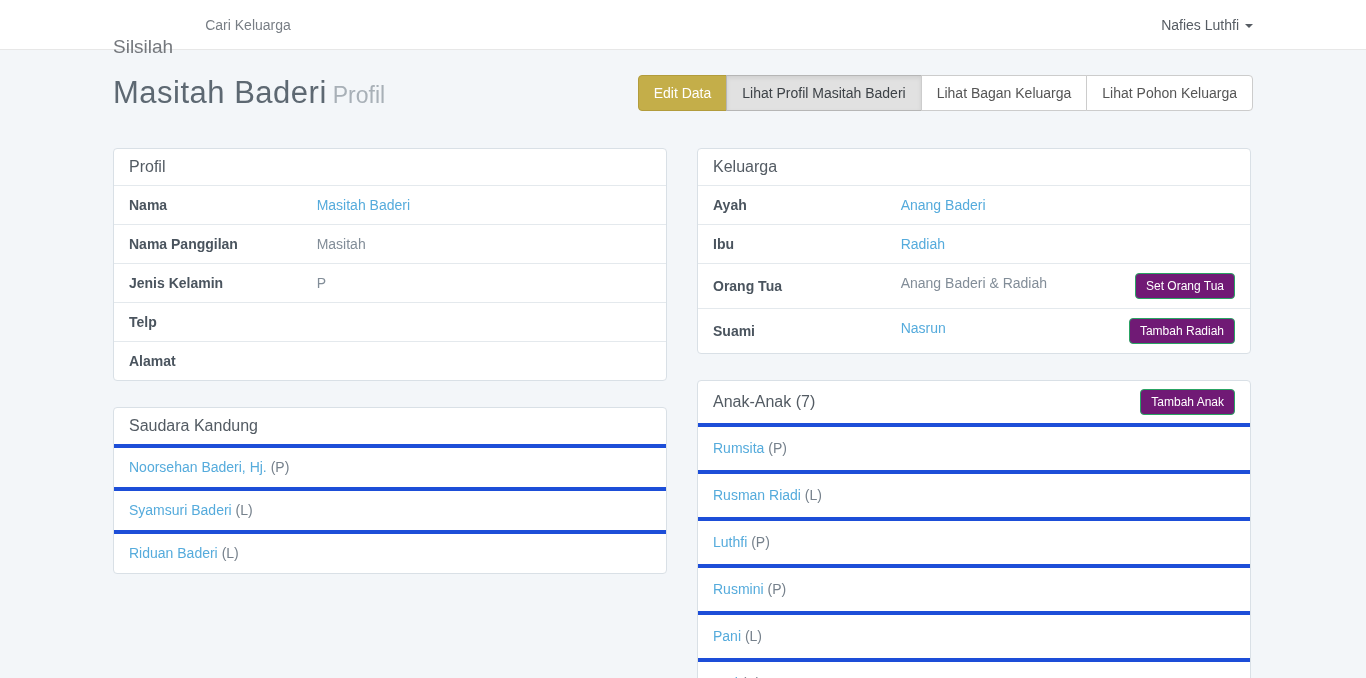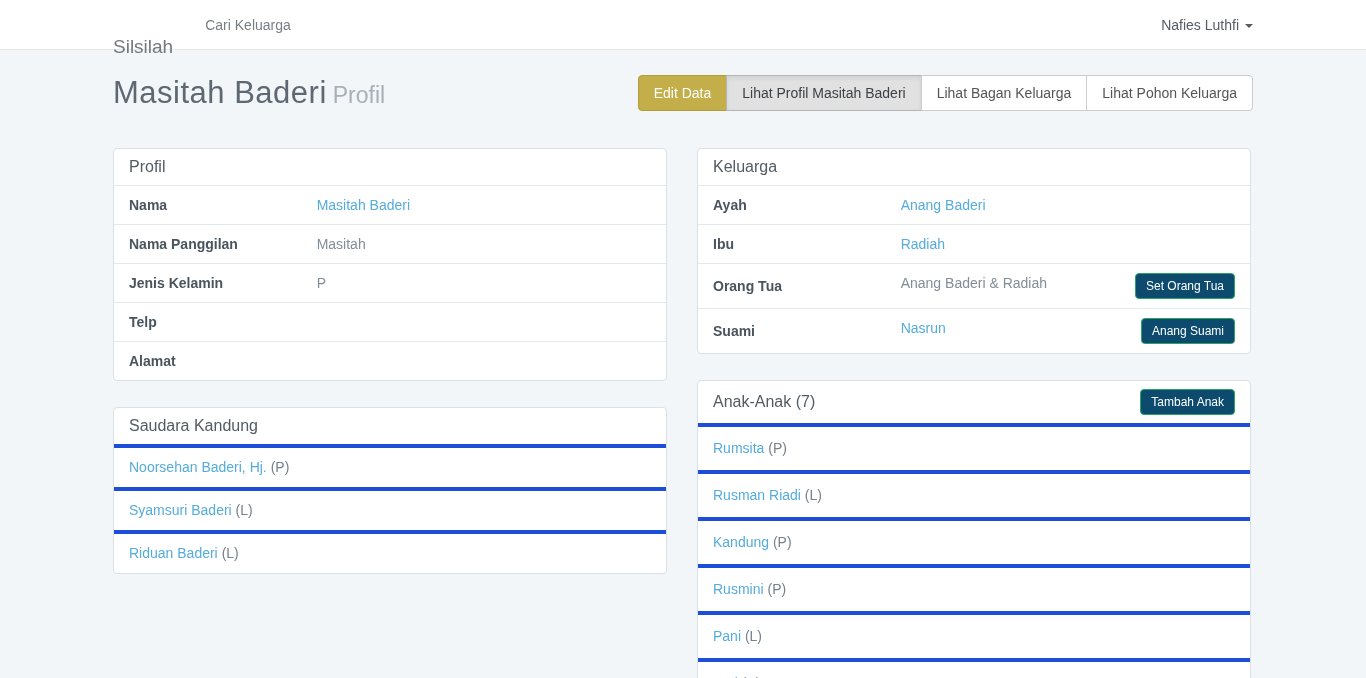--- a/index.html
+++ b/index.html
@@ -104,21 +104,21 @@
   ul.people { list-style: none; }
   ul.people li {
     border-top: 4px solid #1d4ed8;
     padding: 9px 15px;
     font-size: 14px; line-height: 21px;
     color: #76818c;
   }
   ul.people.anak li { padding: 11px 15px; }
 
   .btn-success {
-    background: #0c4a6e; border: 1px solid #29a463; color: #fff;
+    background: #701a75; border: 1px solid #29a463; color: #fff;
     font-size: 12px; line-height: 16px;
     padding: 4px 10px; border-radius: 4px; cursor: pointer;
     font-family: "Liberation Sans", sans-serif;
     white-space: nowrap;
   }
   .row-btn { float: right; }
 </style>
 </head>
 <body>
 
@@ -222,21 +222,21 @@
           <tr>
             <td class="k">Orang Tua</td>
             <td class="v">
               <button class="btn-success row-btn">Set Orang Tua</button>
               <span>Anang Baderi &amp; Radiah</span>
             </td>
           </tr>
           <tr>
             <td class="k pad-bottom">Suami</td>
             <td class="v pad-bottom">
-              <button class="btn-success row-btn">Anang Suami</button>
+              <button class="btn-success row-btn">Tambah Radiah</button>
               <a class="link">Nasrun</a>
             </td>
           </tr>
         </tbody>
           </table>
       </div>
 
       <div class="panel">
         <div class="panel-heading">
           <span>Anak-Anak (7)</span>
@@ -245,21 +245,21 @@
         <ul class="people anak">
           <li>
             <a class="link">Rumsita</a>
             <span>(P)</span>
           </li>
           <li>
             <a class="link">Rusman Riadi</a>
             <span>(L)</span>
           </li>
           <li>
-            <a class="link">Kandung</a>
+            <a class="link">Luthfi</a>
             <span>(P)</span>
           </li>
           <li>
             <a class="link">Rusmini</a>
             <span>(P)</span>
           </li>
           <li>
             <a class="link">Pani</a>
             <span>(L)</span>
           </li>

